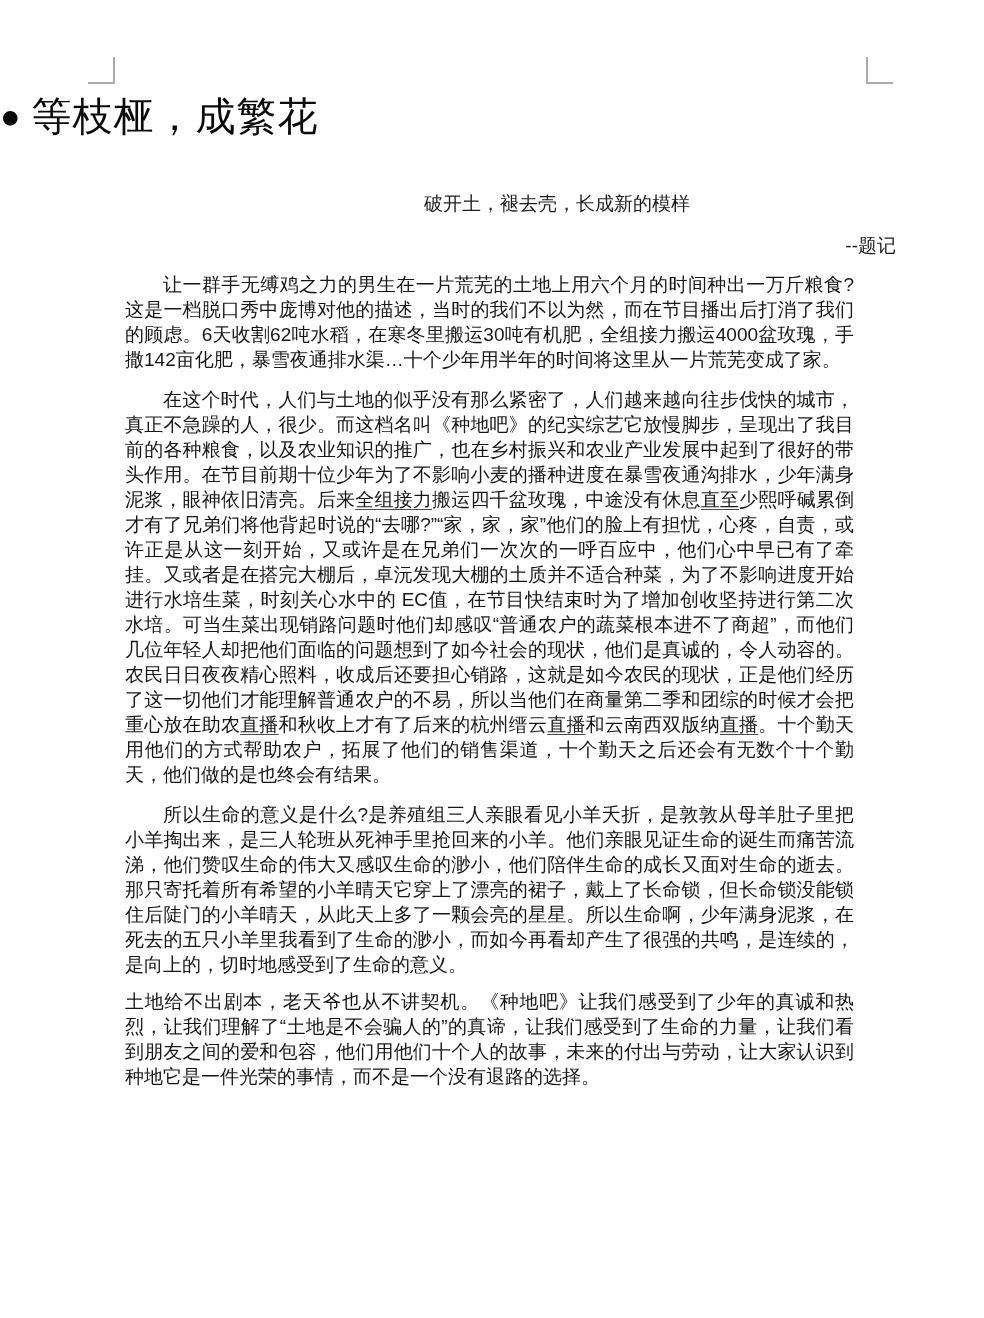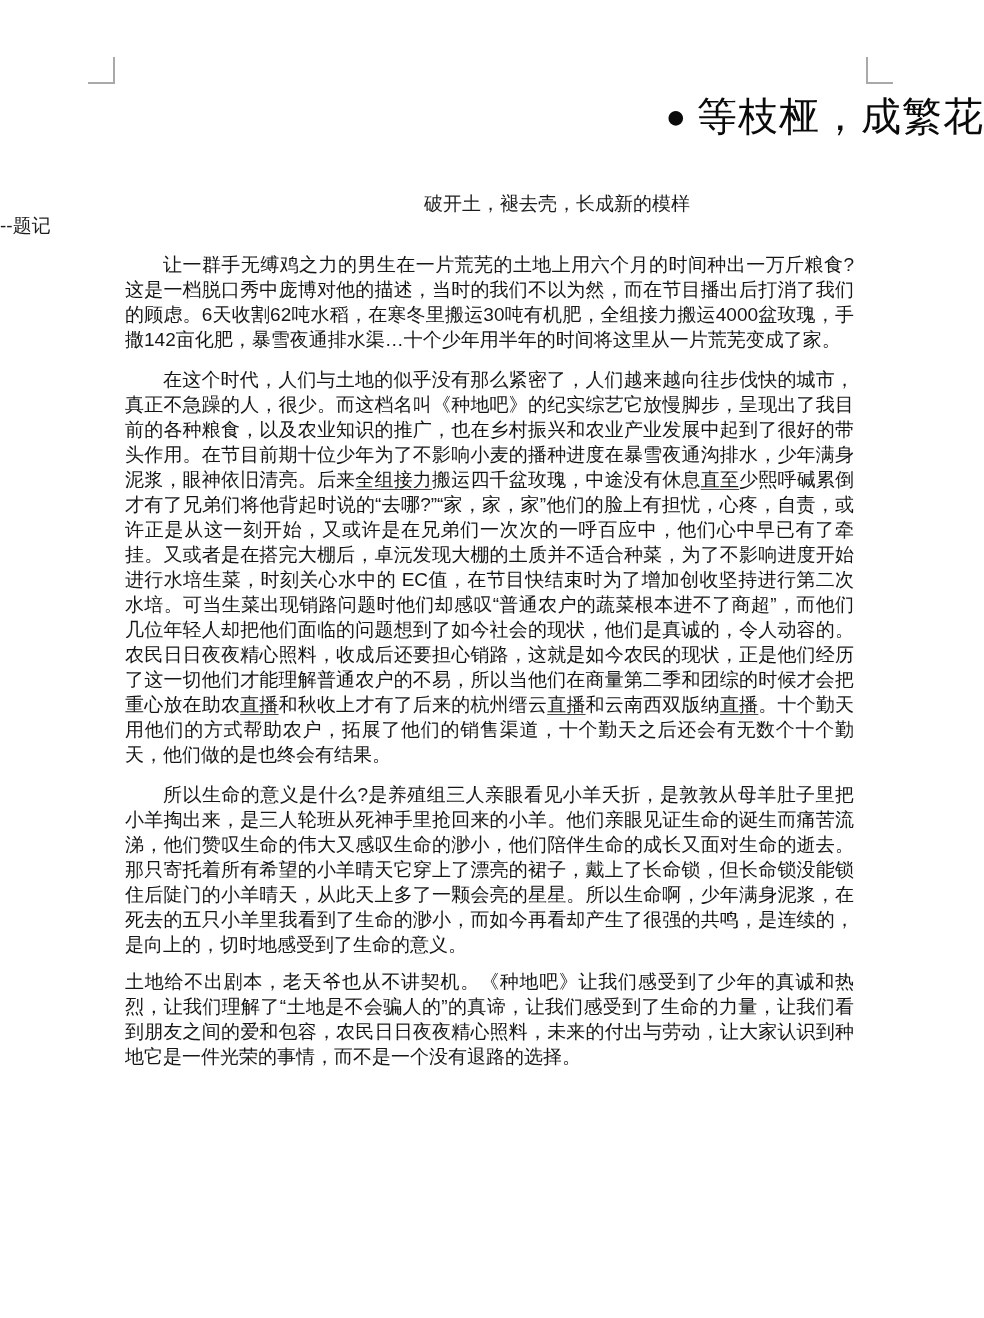--- a/index.html
+++ b/index.html
@@ -28,21 +28,21 @@
     border-right: 2px solid #a9a9a9;
     border-bottom: 2px solid #a9a9a9;
   }
   .corner.tr {
     left: 866px;
     border-left: 2px solid #a9a9a9;
     border-bottom: 2px solid #a9a9a9;
   }
   .doc-title {
     margin: 92px 0 0 0;
-    text-align: right;
+    text-align: left;
     font-size: 40px;
     font-weight: 400;
     line-height: 48px;
     color: #0a0a0a;
     letter-spacing: 1px;
   }
   .doc-title .bullet {
     font-size: 34px;
     vertical-align: 2px;
     margin-right: 10px;
@@ -50,22 +50,23 @@
   .doc-subtitle {
     position: relative;
     left: 65px;
     margin-top: 53px;
     text-align: center;
     font-size: 19px;
     line-height: 22px;
     color: #1c1c1c;
   }
   .doc-epigraph {
-    padding-right: 116px;
-    text-align: left;
+    margin-top: 20px;
+    padding-right: 88px;
+    text-align: right;
     font-size: 19px;
     line-height: 22px;
     color: #1c1c1c;
   }
   .doc-body {
     margin-top: 15px;
     padding: 0 118px 0 113px;
   }
   .para {
     margin: 12px;
@@ -94,15 +95,15 @@
   <h1 class="doc-title"><span class="bullet">●</span><span>等枝桠，成繁花</span></h1>
 
   <div class="doc-subtitle">破开土，褪去壳，长成新的模样</div>
 
   <div class="doc-epigraph">--题记</div>
 
   <div class="doc-body">
       <p class="para indent"><span class="">让一群手无缚鸡之力的男生在一片荒芜的土地上用六个月的时间种出一万斤粮食?这是一档脱口秀中庞博对他的描述，当时的我们不以为然，而在节目播出后打消了我们的顾虑。6天收割62吨水稻，在寒冬里搬运30吨有机肥，全组接力搬运4000盆玫瑰，手撒142亩化肥，暴雪夜通排水渠…十个少年用半年的时间将这里从一片荒芜变成了家。</span></p>
       <p class="para indent space-before"><span class="">在这个时代，人们与土地的似乎没有那么紧密了，人们越来越向往步伐快的城市，真正不急躁的人，很少。而这档名叫《种地吧》的纪实综艺它放慢脚步，呈现出了我目前的各种粮食，以及农业知识的推广，也在乡村振兴和农业产业发展中起到了很好的带头作用。在节目前期十位少年为了不影响小麦的播种进度在暴雪夜通沟排水，少年满身泥浆，眼神依旧清亮。后来</span><span class="underline">全组接力</span><span class="">搬运四千盆玫瑰，中途没有休息</span><span class="underline">直至</span><span class="">少熙呼碱累倒才有了兄弟们将他背起时说的“去哪?”“家，家，家”他们的脸上有担忧，心疼，自责，或许正是从这一刻开始，又或许是在兄弟们一次次的一呼百应中，他们心中早已有了牵挂。又或者是在搭完大棚后，卓沅发现大棚的土质并不适合种菜，为了不影响进度开始进行水培生菜，时刻关心水中的 EC值，在节目快结束时为了增加创收坚持进行第二次水培。可当生菜出现销路问题时他们却感叹“普通农户的蔬菜根本进不了商超”，而他们几位年轻人却把他们面临的问题想到了如今社会的现状，他们是真诚的，令人动容的。农民日日夜夜精心照料，收成后还要担心销路，这就是如今农民的现状，正是他们经历了这一切他们才能理解普通农户的不易，所以当他们在商量第二季和团综的时候才会把重心放在助农</span><span class="underline">直播</span><span class="">和秋收上才有了后来的杭州缙云</span><span class="underline">直播</span><span class="">和云南西双版纳</span><span class="underline">直播</span><span class="">。十个勤天用他们的方式帮助农户，拓展了他们的销售渠道，十个勤天之后还会有无数个十个勤天，他们做的是也终会有结果。</span></p>
       <p class="para indent space-before"><span class="">所以生命的意义是什么?是养殖组三人亲眼看见小羊夭折，是敦敦从母羊肚子里把小羊掏出来，是三人轮班从死神手里抢回来的小羊。他们亲眼见证生命的诞生而痛苦流涕，他们赞叹生命的伟大又感叹生命的渺小，他们陪伴生命的成长又面对生命的逝去。那只寄托着所有希望的小羊晴天它穿上了漂亮的裙子，戴上了长命锁，但长命锁没能锁住后陡门的小羊晴天，从此天上多了一颗会亮的星星。所以生命啊，少年满身泥浆，在死去的五只小羊里我看到了生命的渺小，而如今再看却产生了很强的共鸣，是连续的，是向上的，切时地感受到了生命的意义。</span></p>
-      <p class="para"><span class="">土地给不出剧本，老天爷也从不讲契机。《种地吧》让我们感受到了少年的真诚和热烈，让我们理解了“土地是不会骗人的”的真谛，让我们感受到了生命的力量，让我们看到朋友之间的爱和包容，农民日日夜夜精心照料，未来的付出与劳动，让大家认识到种地它是一件光荣的事情，而不是一个没有退路的选择。</span></p>
+      <p class="para"><span class="">土地给不出剧本，老天爷也从不讲契机。《种地吧》让我们感受到了少年的真诚和热烈，让我们理解了“土地是不会骗人的”的真谛，让我们感受到了生命的力量，让我们看到朋友之间的爱和包容，他们用他们十个人的故事，未来的付出与劳动，让大家认识到种地它是一件光荣的事情，而不是一个没有退路的选择。</span></p>
     </div>
 </div>
 
 </body></html>

